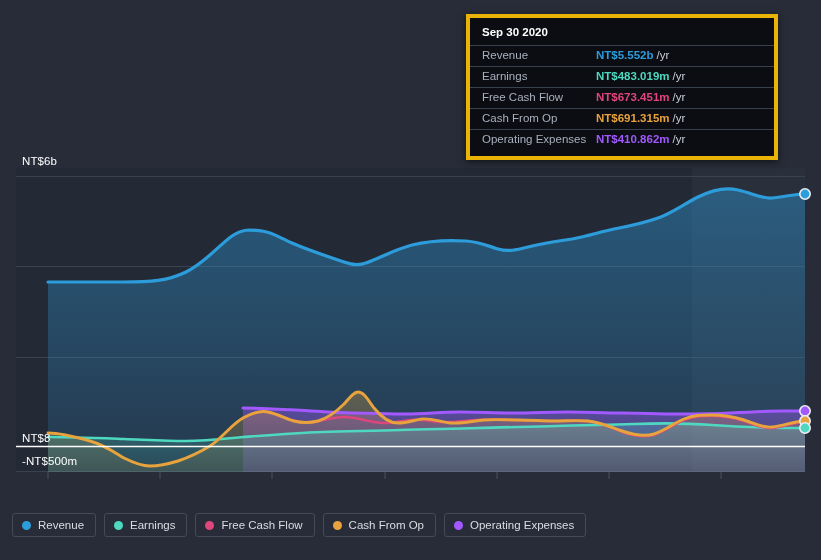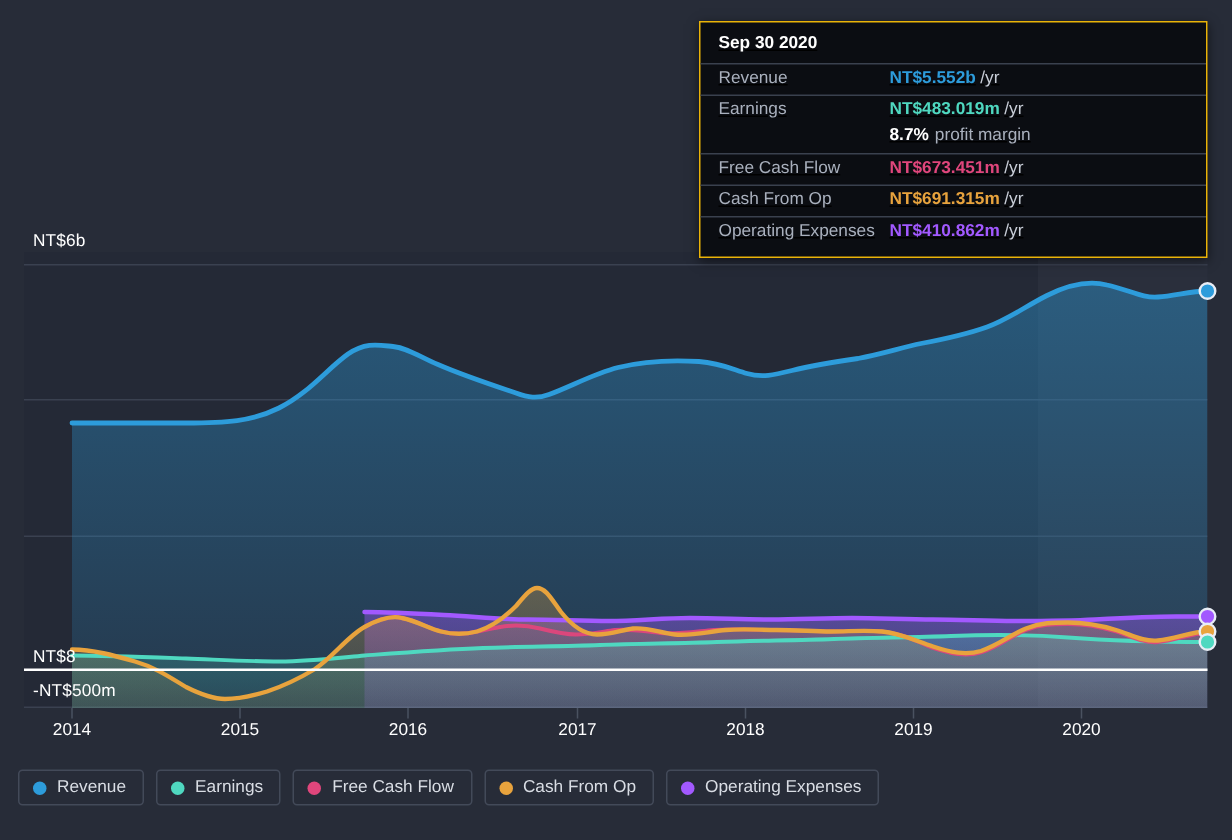--- a/index.html
+++ b/index.html
@@ -35,27 +35,26 @@
     color:#ffffff;
     font-size:11.5px;
     transform:translateX(-50%);
     white-space:nowrap;
   }
 
   
   .tooltip{
     position:absolute;
     left:466px;top:14px;
-    width:339px;
+    width:312px;
     background:#0b0d12;
-    border:1px solid #eab308;
+    border:4px solid #eab308;
     padding:8px 0 6px 0;
     box-sizing:border-box;
     box-shadow:0 2px 7px rgba(0,0,0,.55);
-    text-decoration:underline;
   }
   .tt-title{
     color:#ffffff;
     font-size:11.5px;
     font-weight:bold;
     padding:0 12px 7px 12px;
   }
   .tt-row{
     display:flex;
     align-items:baseline;
@@ -267,51 +266,37 @@
         <circle cx="805" cy="411" r="5.2" fill="#a259ff" stroke="#e8edf5" stroke-width="1.6"></circle>
         <circle cx="805" cy="421" r="5.2" fill="#e8a33d" stroke="#e8edf5" stroke-width="1.6"></circle>
         <circle cx="805" cy="428" r="5.2" fill="#4fd8c0" stroke="#e8edf5" stroke-width="1.6"></circle>
       </g>
     </svg>
 
     <div class="ylabel top">NT$6b</div>
     <div class="ylabel zero">NT$8</div>
     <div class="ylabel neg">-NT$500m</div>
 
-    <div class="xlabels">
-      <div class="xlabel" style="left:48px">2014</div>
-      <div class="xlabel" style="left:160px">2015</div>
-      <div class="xlabel" style="left:272px">2016</div>
-      <div class="xlabel" style="left:385px">2017</div>
-      <div class="xlabel" style="left:497px">2018</div>
-      <div class="xlabel" style="left:609px">2019</div>
-      <div class="xlabel" style="left:721px">2020</div>
-    </div>
   </div>
 
   <div class="tooltip">
     <div class="tt-title">Sep 30 2020</div>
 
     <div class="tt-row">
       <span class="tt-label">Revenue</span>
       <span class="tt-value" style="color:#2d9cdb">NT$5.552b</span>
       <span class="tt-unit">/yr</span>
     </div>
 
     <div class="tt-row">
       <span class="tt-label">Earnings</span>
       <span class="tt-value" style="color:#4fd8c0">NT$483.019m</span>
       <span class="tt-unit">/yr</span>
     </div>
 
-    <div class="tt-row sub">
-      <span class="tt-label"></span>
-      <span class="tt-pm">8.7%</span>
-      <span class="tt-pm-txt">profit margin</span>
-    </div>
 
     <div class="tt-row">
       <span class="tt-label">Free Cash Flow</span>
       <span class="tt-value" style="color:#e0467c">NT$673.451m</span>
       <span class="tt-unit">/yr</span>
     </div>
 
     <div class="tt-row">
       <span class="tt-label">Cash From Op</span>
       <span class="tt-value" style="color:#e8a33d">NT$691.315m</span>

